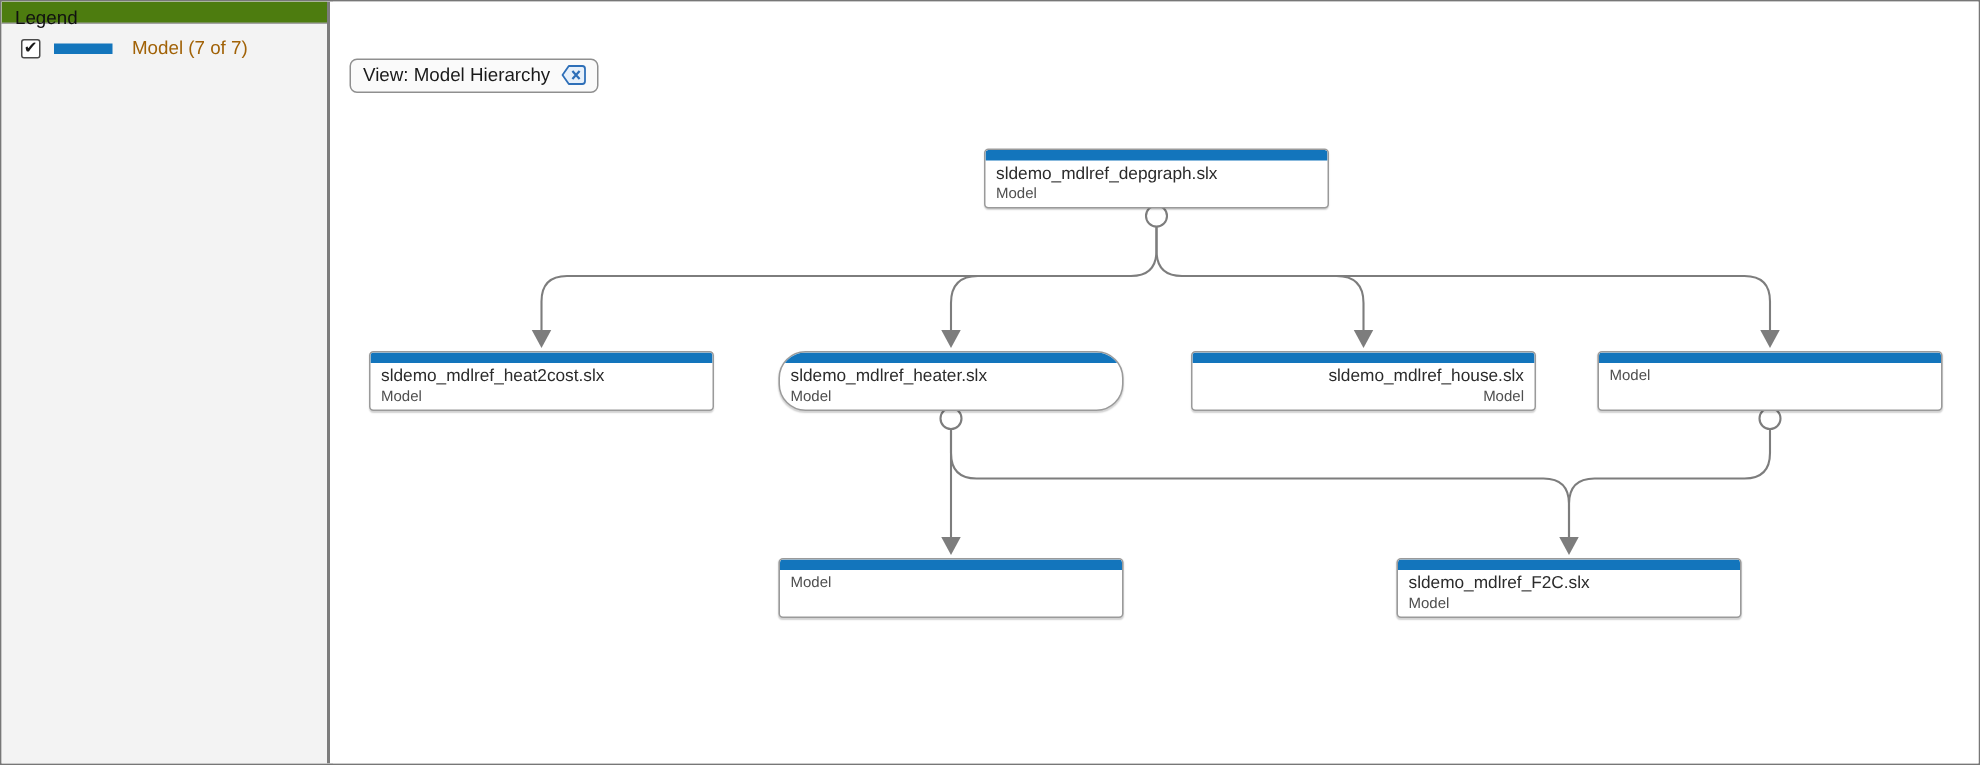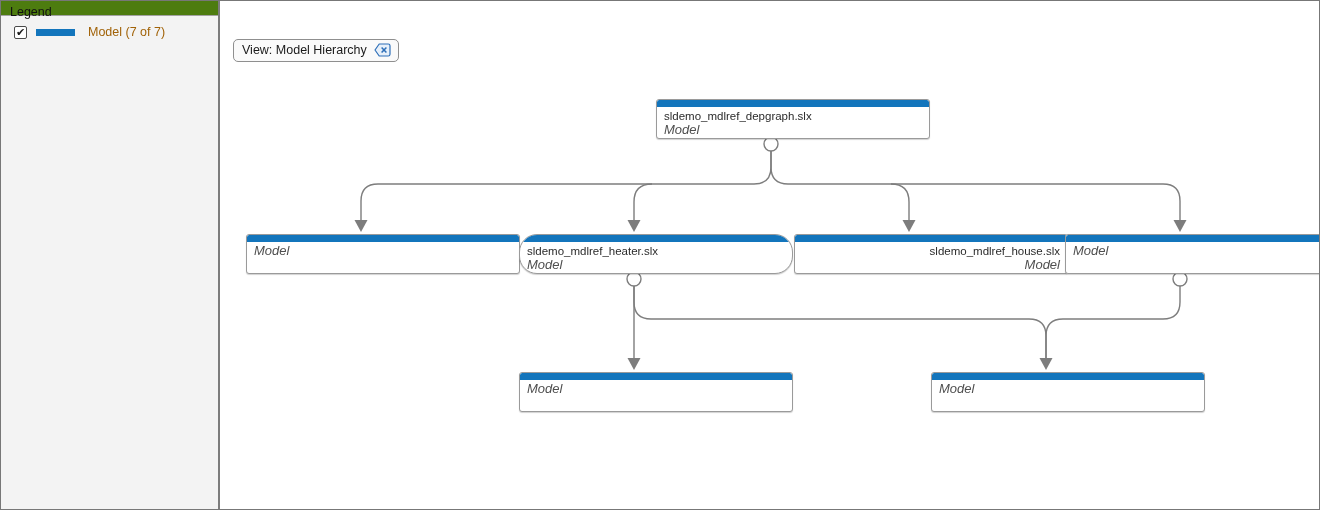--- a/index.html
+++ b/index.html
@@ -32,28 +32,28 @@
   
   .chip {
     position:absolute; left:11px; top:10px; display:inline-flex; align-items:center;
     padding:3px 7px 4px 8px; background:#fafafa; border:1px solid #8f8f8f; border-radius:5px;
     font-size:12.5px; color:#1a1a1a; cursor:default;margin-top:28px;
   }
   .chip .chip-close { margin-left:7px; display:inline-flex; cursor:pointer; }
 
   
   .node {
-    position:absolute; width:274px; height:40px; box-sizing:border-box;
+    position:absolute; width:230px; height:40px; box-sizing:border-box;
     background:#ffffff; border:1px solid #9a9a9a; border-radius:3px;
     box-shadow:0 1px 1px rgba(0,0,0,0.18); overflow:hidden; cursor:default;
   }
   .node-bar { height:7px; background:#1375BC; border-radius:2px 2px 0 0; }
   .node-text { padding:2px 7px 0 7px; }
   .node-title { font-size:11.5px; color:#2b2b2b; line-height:14px; white-space:nowrap; }
-  .node-sub   { font-size:13px; color:#4f4f4f; line-height:13px;font-style:italic; }
+  .node-sub   { font-size:10px; color:#4f4f4f; line-height:13px; }
 </style>
 </head>
 <body>
 
 <div class="screen">
 
   <div class="sidebar">
     <div class="sidebar-header">Legend</div>
     <div class="legend-row">
       <span class="checkbox">
@@ -103,20 +103,21 @@
       <div class="node-bar"></div>
       <div class="node-text">
         <div class="node-title">sldemo_mdlref_depgraph.slx</div>
         <div class="node-sub">Model</div>
       </div>
     </div>
 
     <div class="node" style="left:24px; top:233px;">
       <div class="node-bar"></div>
       <div class="node-text">
+        <div class="node-title">sldemo_mdlref_heat2cost.slx</div>
         <div class="node-sub">Model</div>
       </div>
     </div>
 
     <div class="node" style="left:297px; top:233px;border-radius:18px;">
       <div class="node-bar"></div>
       <div class="node-text">
         <div class="node-title">sldemo_mdlref_heater.slx</div>
         <div class="node-sub">Model</div>
       </div>
@@ -140,18 +141,19 @@
     <div class="node" style="left:297px; top:371px;">
       <div class="node-bar"></div>
       <div class="node-text">
         <div class="node-sub">Model</div>
       </div>
     </div>
 
     <div class="node" style="left:709px; top:371px;">
       <div class="node-bar"></div>
       <div class="node-text">
+        <div class="node-title">sldemo_mdlref_F2C.slx</div>
         <div class="node-sub">Model</div>
       </div>
     </div>
 
   </div>
 </div>
 
 </body></html>

